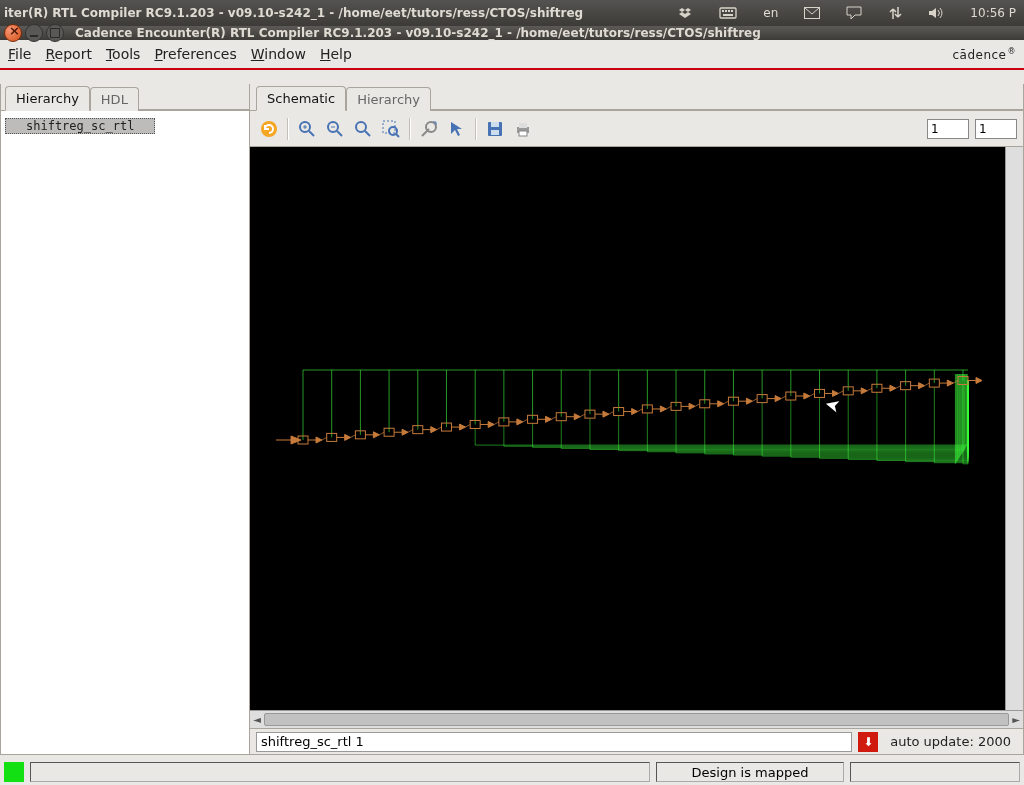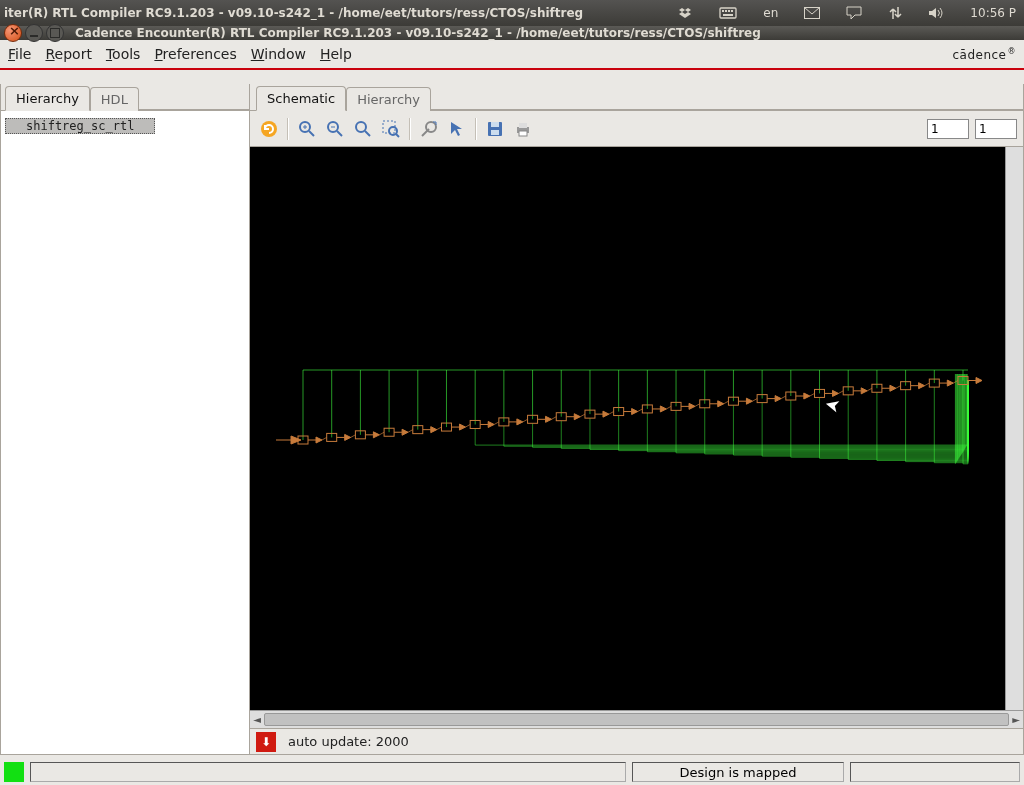--- a/index.html
+++ b/index.html
@@ -68,21 +68,21 @@
 
 .statusrow { height:26px; display:flex; align-items:center; background:#eae8e4; border-top:1px solid #a9a49c; padding:0 6px; gap:6px;}
 .sbox { flex:1; height:20px; background:#fff; border:1px solid #999; font-size:13px; padding:0 4px; display:flex; align-items:center;}
 .dlicon{ width:20px; height:20px; background:#d01a10; color:#fff; display:flex; align-items:center; justify-content:center; font-size:12px;}
 .autou{ font-size:13px; color:#222; padding:0 6px; }
 
 
 .appstatus { position:absolute; left:0; right:0; bottom:0; height:26px; background:#eae8e4; display:flex; align-items:center; gap:6px; padding:2px 4px; }
 .green { width:20px; height:20px; background:#12e012; }
 .msgbox { flex:1; height:20px; border:1px inset #aaa; background:#eae8e4; }
-.designbox{ width:212px; height:20px; border:1px inset #aaa; display:flex; align-items:center; justify-content:center; font-size:13px;}
+.designbox{ width:188px; height:20px; border:1px inset #aaa; display:flex; align-items:center; justify-content:center; font-size:13px;}
 .smallbox{ width:170px; height:20px; border:1px inset #aaa; }
 </style>
 </head>
 <body>
 
 <div class="panel">
   <div class="title">iter(R) RTL Compiler RC9.1.203 - v09.10-s242_1 - /home/eet/tutors/ress/CTOS/shiftreg</div>
   <div class="tray">
     <span class="tray-ic">
         <svg width="16" height="16">
@@ -435,20 +435,21 @@
         </div>
       </div>
       <div class="vscroll"></div>
     </div>
     <div class="hscroll">
       <div class="arr l">◄</div>
       <div class="thumb"></div>
       <div class="arr r">►</div>
     </div>
     <div class="statusrow">
+      <div class="sbox">shiftreg_sc_rtl 1</div>
       <div class="dlicon">⬇</div>
       <div class="autou">auto update: 2000</div>
     </div>
   </div>
  </div>
 </div>
 
 <div class="appstatus">
   <div class="green"></div>
   <div class="msgbox"></div>

